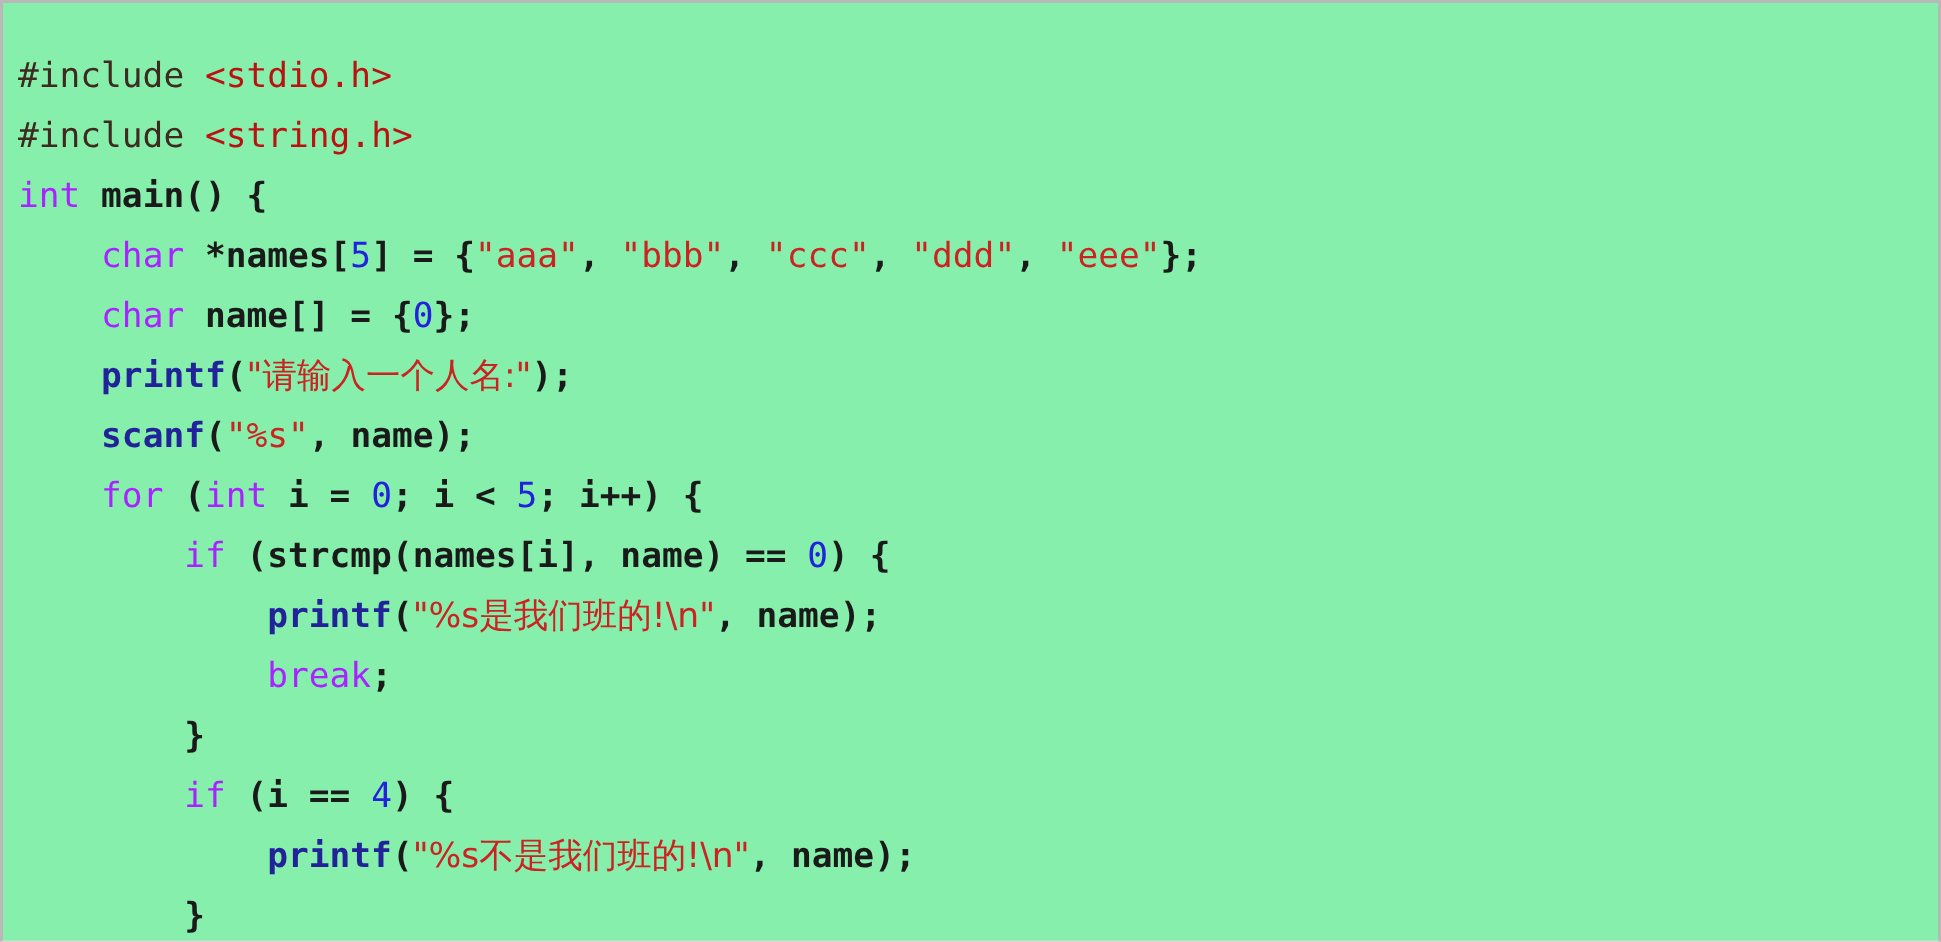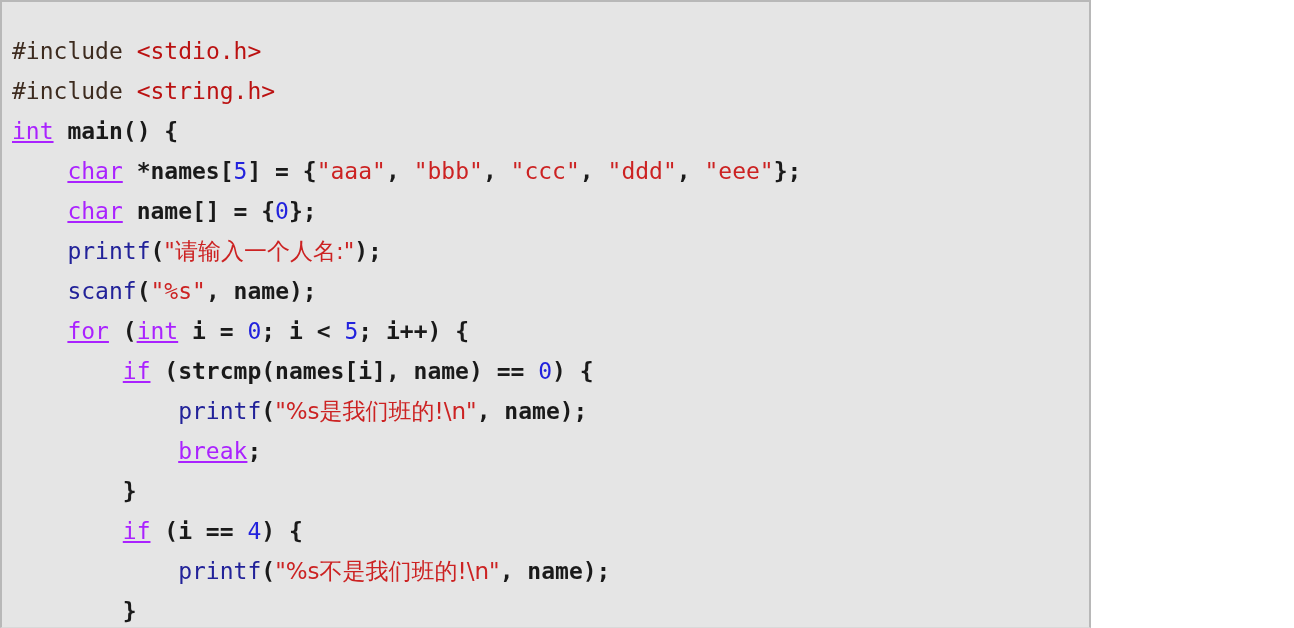--- a/index.html
+++ b/index.html
@@ -1,24 +1,24 @@
 <!DOCTYPE html>
 <html><head>
 <meta charset="utf-8">
 <style>
   html, body {
     margin: 0;
     padding: 0;
     background: #ffffff;
   }
   #code-window {
-    width: 1091px;
+    width: 1294px;
     height: 628px;
     box-sizing: border-box;
-    background: #e5e5e5;
+    background: #86efac;
     border-top: 2px solid #b8b8b8;
     border-left: 2px solid #b8b8b8;
     border-right: 2px solid #b8b8b8;
     border-bottom: 1px solid #d9d9d9;
     overflow: hidden;
     position: relative;
   }
   #code-block {
     font-family: "DejaVu Sans Mono", "Liberation Mono", monospace;
     font-size: 23px;
@@ -26,26 +26,26 @@
     padding: 6px 0 0 10px;
     white-space: pre;
     color: #1a1a1a;
     letter-spacing: 0px;
   }
   .ln {
     display: block;
     height: 40px;
     white-space: pre;
   }
-  .tok-keyword   { color: #aa22ff; text-decoration: underline; }
+  .tok-keyword   { color: #aa22ff; }
   .tok-preproc   { color: #3d2b1f; }
   .tok-header    { color: #bb1111; }
   .tok-string    { color: #cc2222; }
   .tok-number    { color: #2222dd; }
-  .tok-builtin   { color: #222299; }
+  .tok-builtin   { color: #222299; font-weight: bold; }
   .tok-plain     { color: #1a1a1a; font-weight: bold; }
   
   .tok-string.cjk, .cjk {
     font-family: "DejaVu Sans", "Liberation Sans", sans-serif;
   }
 </style>
 </head>
 <body>
 
 <div id="code-window">

